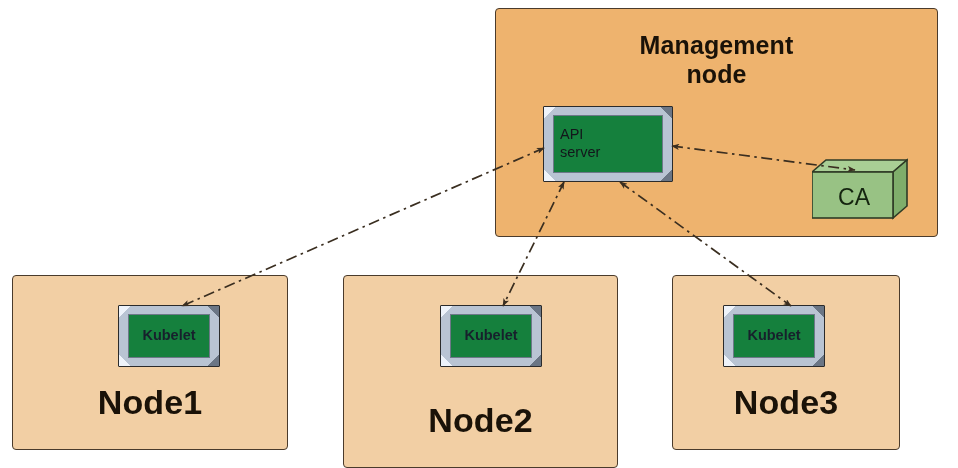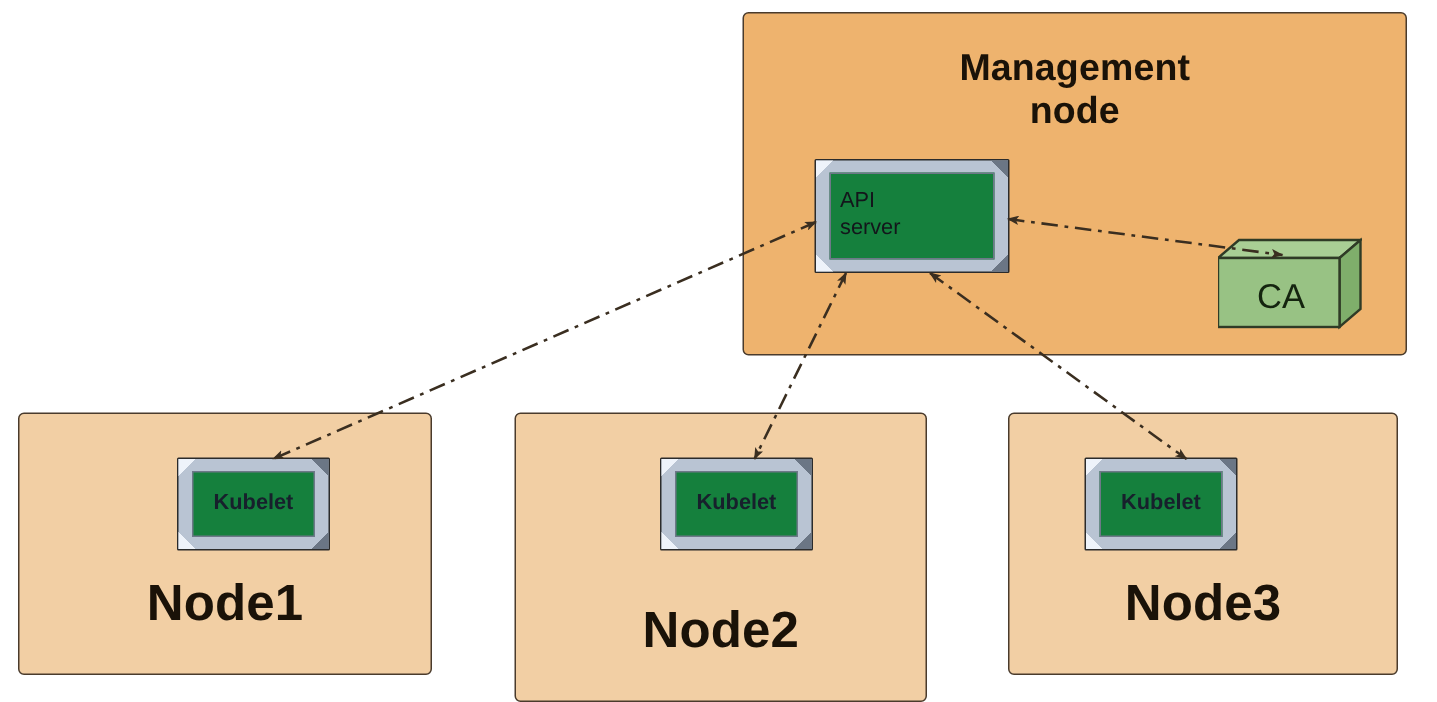--- a/index.html
+++ b/index.html
@@ -139,21 +139,21 @@
   </div>
 
   <div class="zone zone-node" style="left:12px; top:275px; width:276px; height:175px;">
     <div class="zone-title node-title">Node1</div>
   </div>
 
   <div class="zone zone-node" style="left:343px; top:275px; width:275px; height:193px;">
     <div class="zone-title node-title">Node2</div>
   </div>
 
-  <div class="zone zone-node" style="left:672px; top:275px; width:260px; height:175px;">
+  <div class="zone zone-node" style="left:672px; top:275px; width:228px; height:175px;">
     <div class="zone-title node-title">Node3</div>
   </div>
 
   <svg class="layer edges" viewBox="0 0 958 468">
     <defs>
       <marker id="ah" markerWidth="9" markerHeight="9" refX="7.4" refY="3.1" orient="auto" markerUnits="userSpaceOnUse">
         <path d="M0,0 L8,3.1 L0,6.2 L1.9,3.1 z" fill="#3a2e20"></path>
       </marker>
       <marker id="ah2" markerWidth="9" markerHeight="9" refX="1.2" refY="3.1" orient="auto" markerUnits="userSpaceOnUse">
         <path d="M8.4,0 L0.4,3.1 L8.4,6.2 L6.5,3.1 z" fill="#3a2e20"></path>

